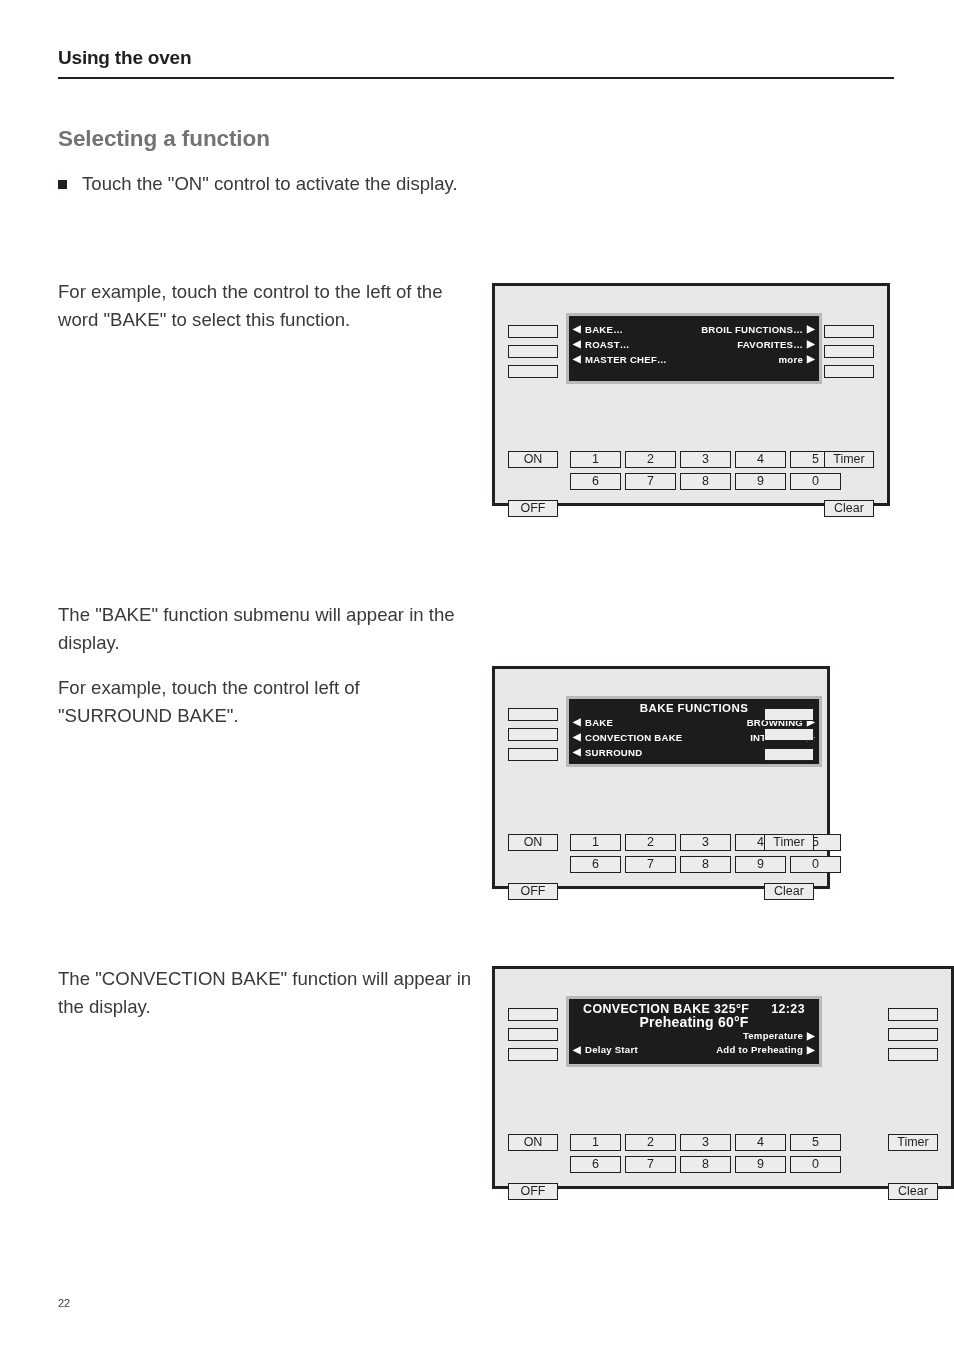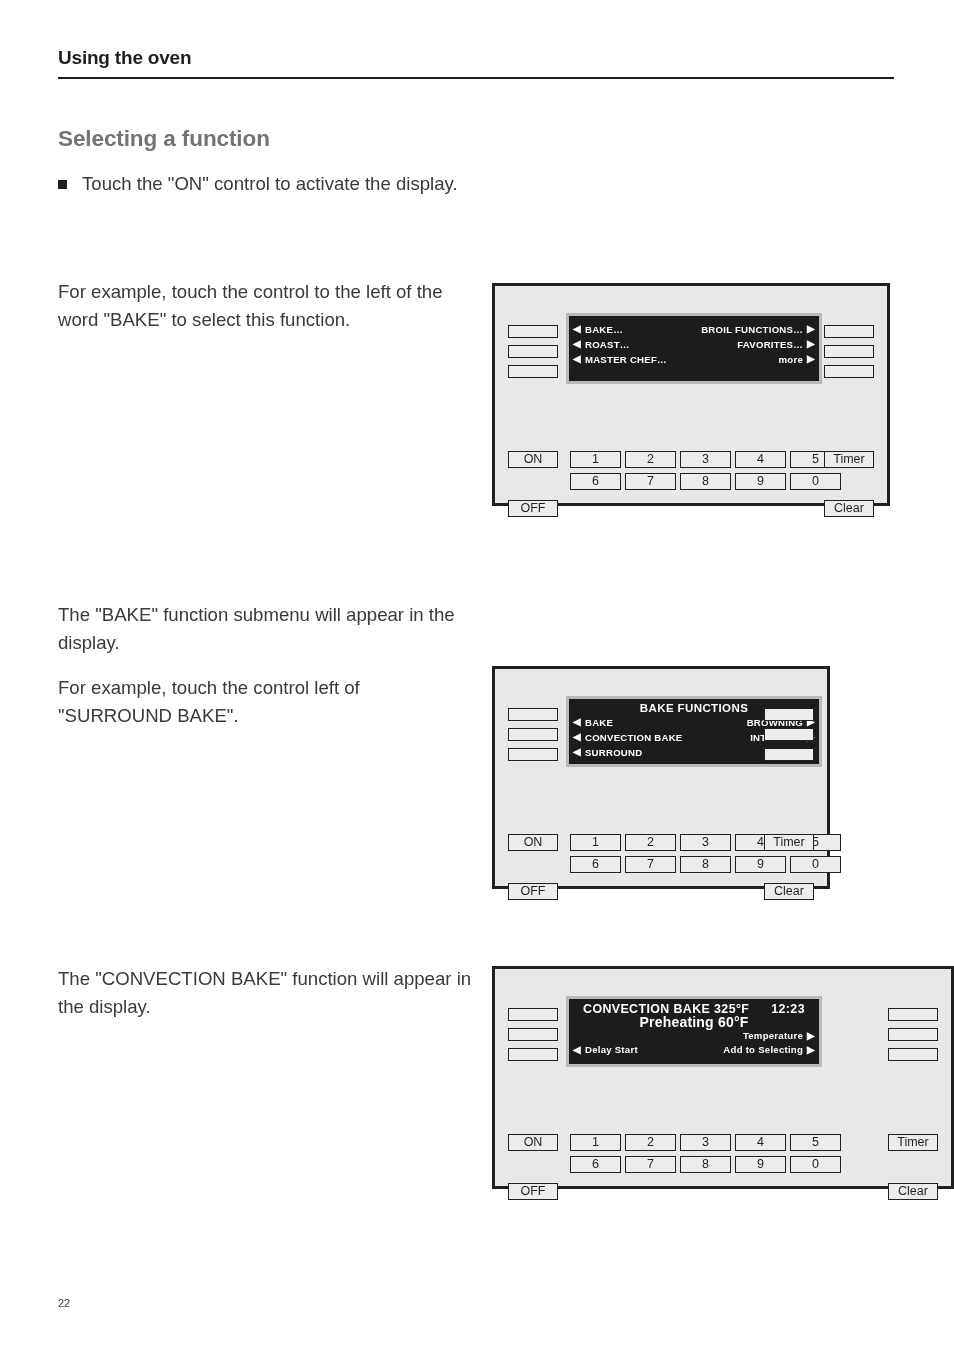--- a/index.html
+++ b/index.html
@@ -405,21 +405,21 @@
           <span>Temperature</span>
           <span class="arrow">▶</span>
         </span>
       </div>
       <div class="lcd-row" style="line-height:14px;">
         <span class="lcd-cell">
           <span class="arrow">◀</span>
           <span>Delay Start</span>
         </span>
         <span class="lcd-cell">
-          <span>Add to Selecting</span>
+          <span>Add to Preheating</span>
           <span class="arrow">▶</span>
         </span>
       </div>
     </div>
 
     <div class="side-keys right" style="top:39px;">
       <div class="blank-key"></div>
       <div class="blank-key"></div>
       <div class="blank-key"></div>
     </div>

